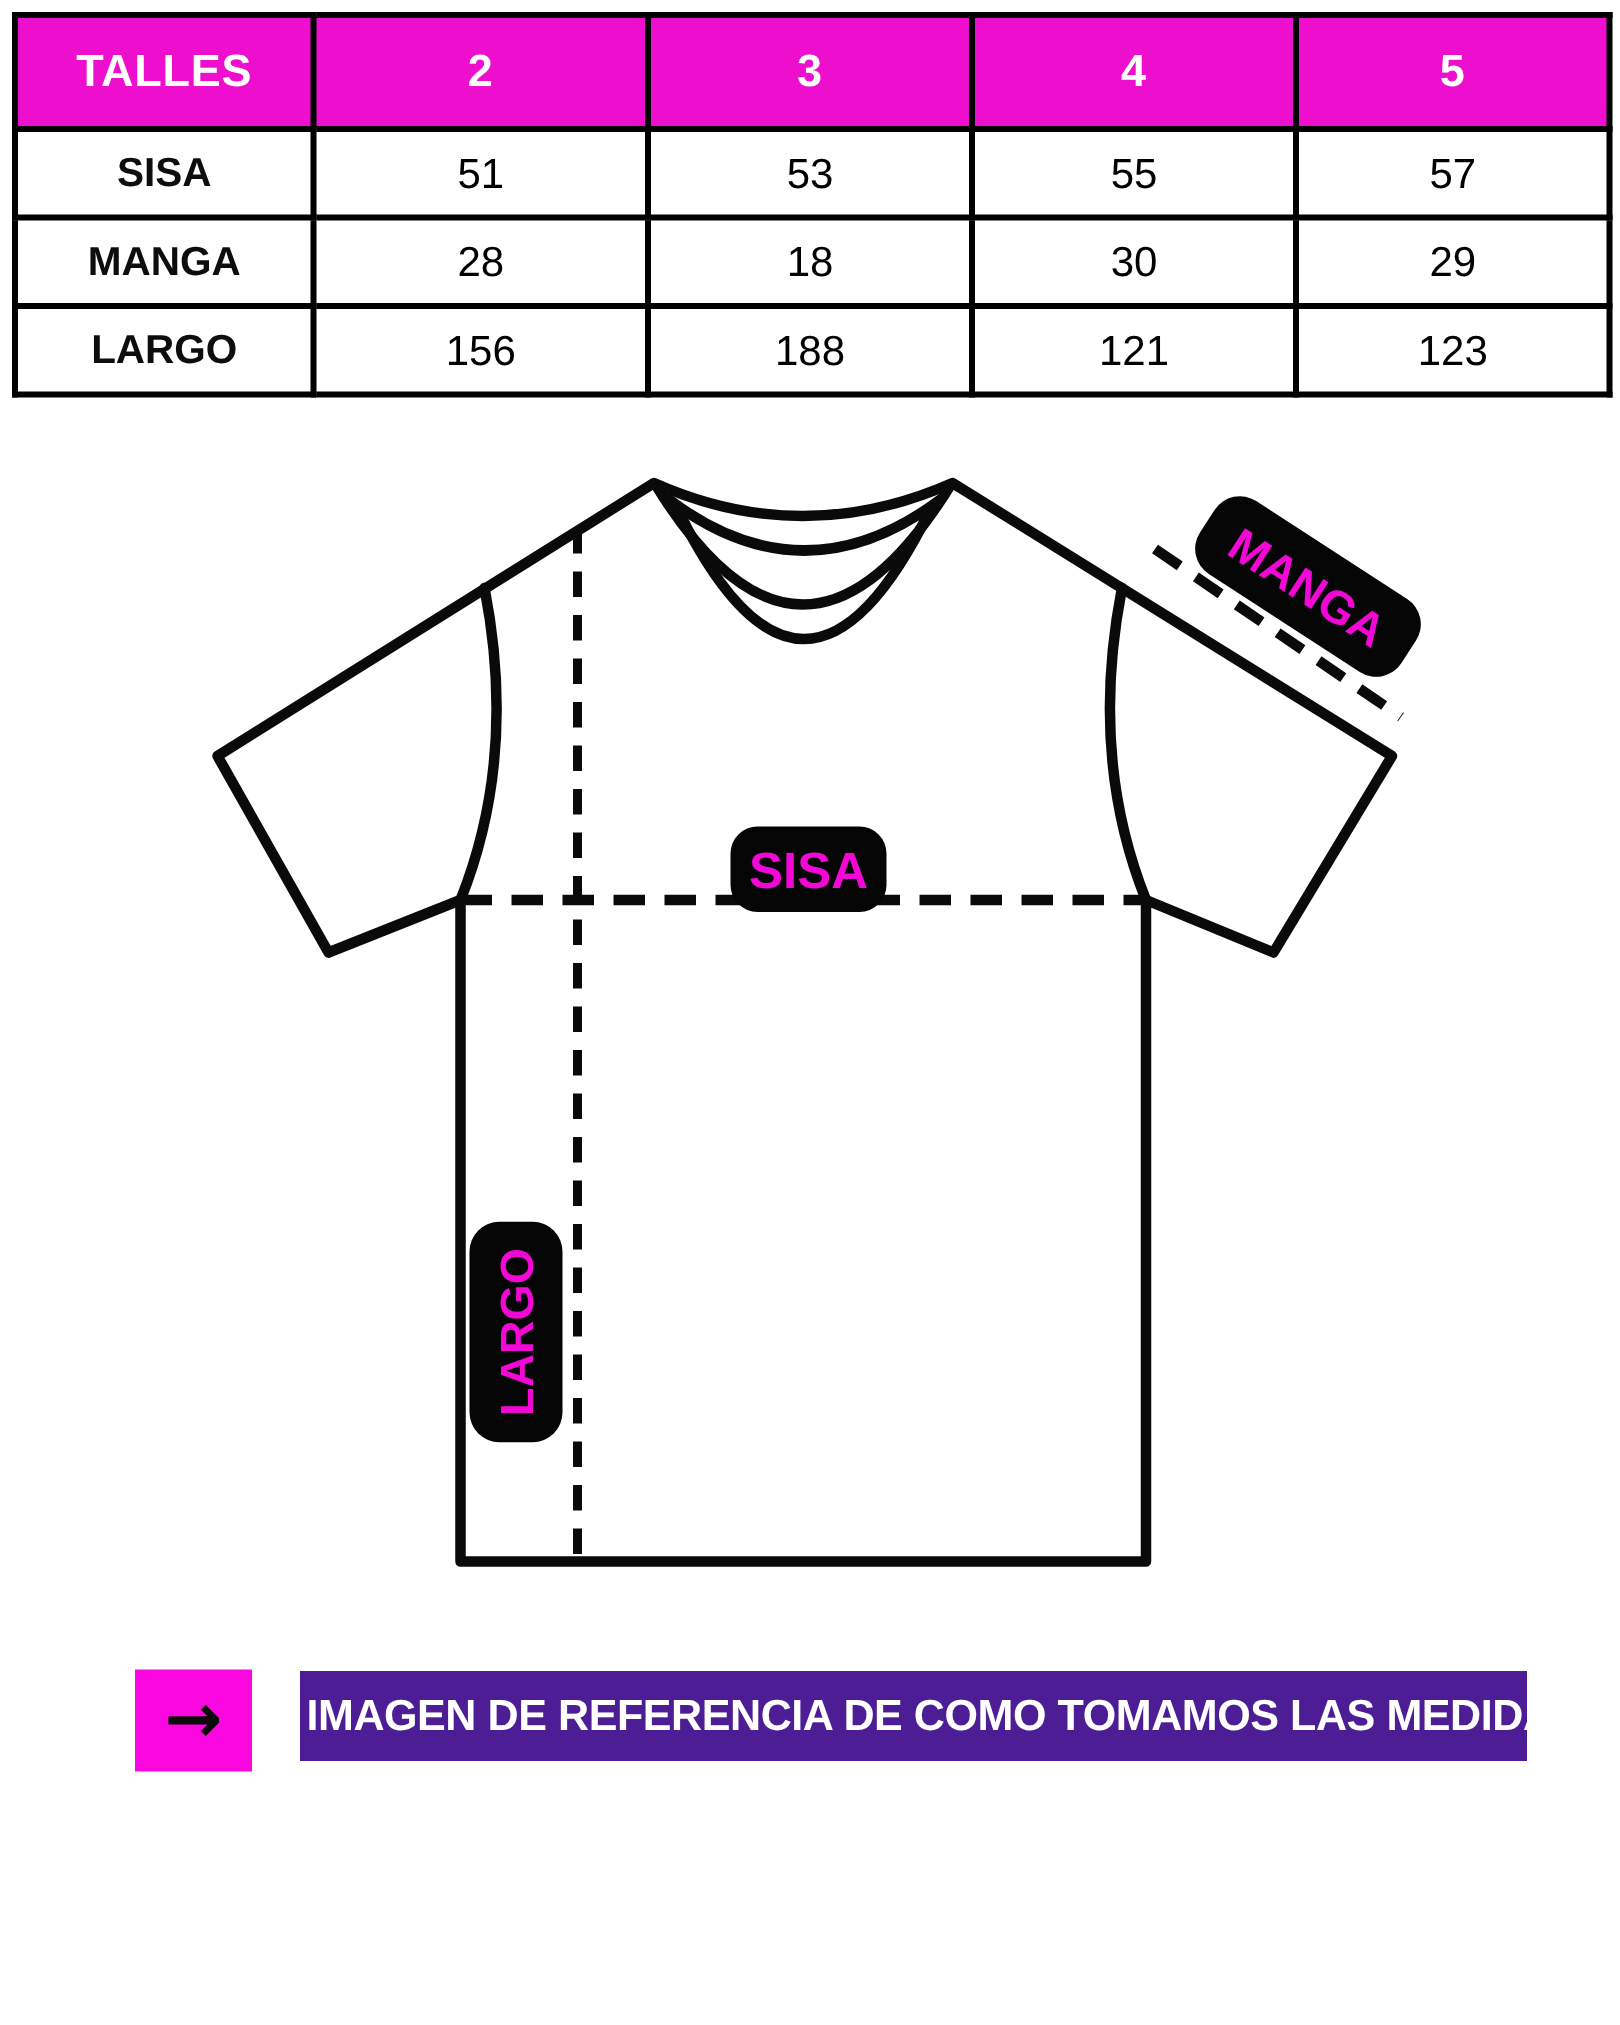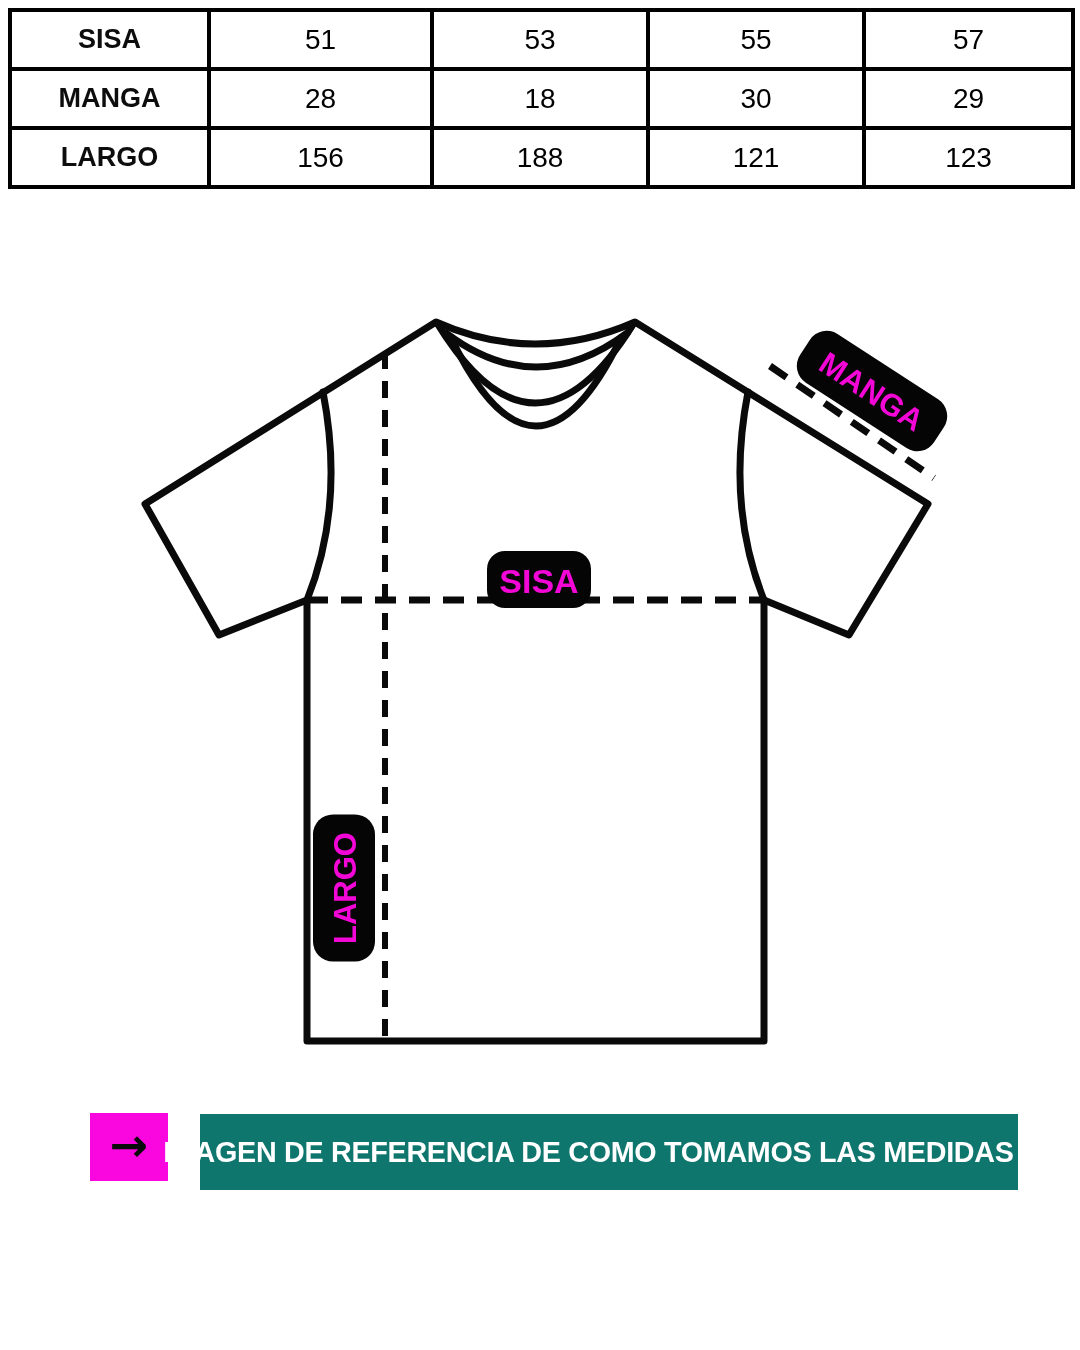--- a/index.html
+++ b/index.html
@@ -35,42 +35,49 @@
   
   .arrow-box {
     position:absolute; left:90px; top:1113px; width:78px; height:68px;
     background:#fa07e0; display:flex; align-items:center; justify-content:center;
   }
   .arrow-glyph {
     font-family:"DejaVu Sans", sans-serif; font-size:46px; font-weight:600;
     color:#0a0a0a; line-height:1; transform:translateY(-2px);
   }
   .ref-banner {
-    position:absolute; left:200px; top:1114px; width:818px; height:76px;
-    background:#0f766e; display:flex; align-items:center; justify-content:flex-end;
+    position:absolute; left:200px; top:1114px; width:818px; height:60px;
+    background:#4c1d95; display:flex; align-items:center; justify-content:flex-start;
   }
   .ref-banner span {
     color:#ffffff; font-weight:bold; font-size:29px; letter-spacing:-0.3px;
     white-space:nowrap; transform:scaleX(0.99); transform-origin:center;
   }
 </style>
 </head>
 <body>
 
 <div class="page">
 
   <table class="size-table">
     <colgroup>
       <col style="width:199px">
         <col style="width:223px">
         <col style="width:216px">
       <col style="width:216px">
         <col style="width:209px">
     </colgroup>
     <tbody>
+        <tr>
+      <th>TALLES</th>
+      <th>2</th>
+      <th>3</th>
+      <th>4</th>
+      <th>5</th>
+    </tr>
     <tr>
       <td class="row-label">SISA</td>
       <td class="row-value">51</td>
       <td class="row-value">53</td>
       <td class="row-value">55</td>
       <td class="row-value">57</td>
     </tr>
     <tr>
       <td class="row-label">MANGA</td>
       <td class="row-value">28</td>

